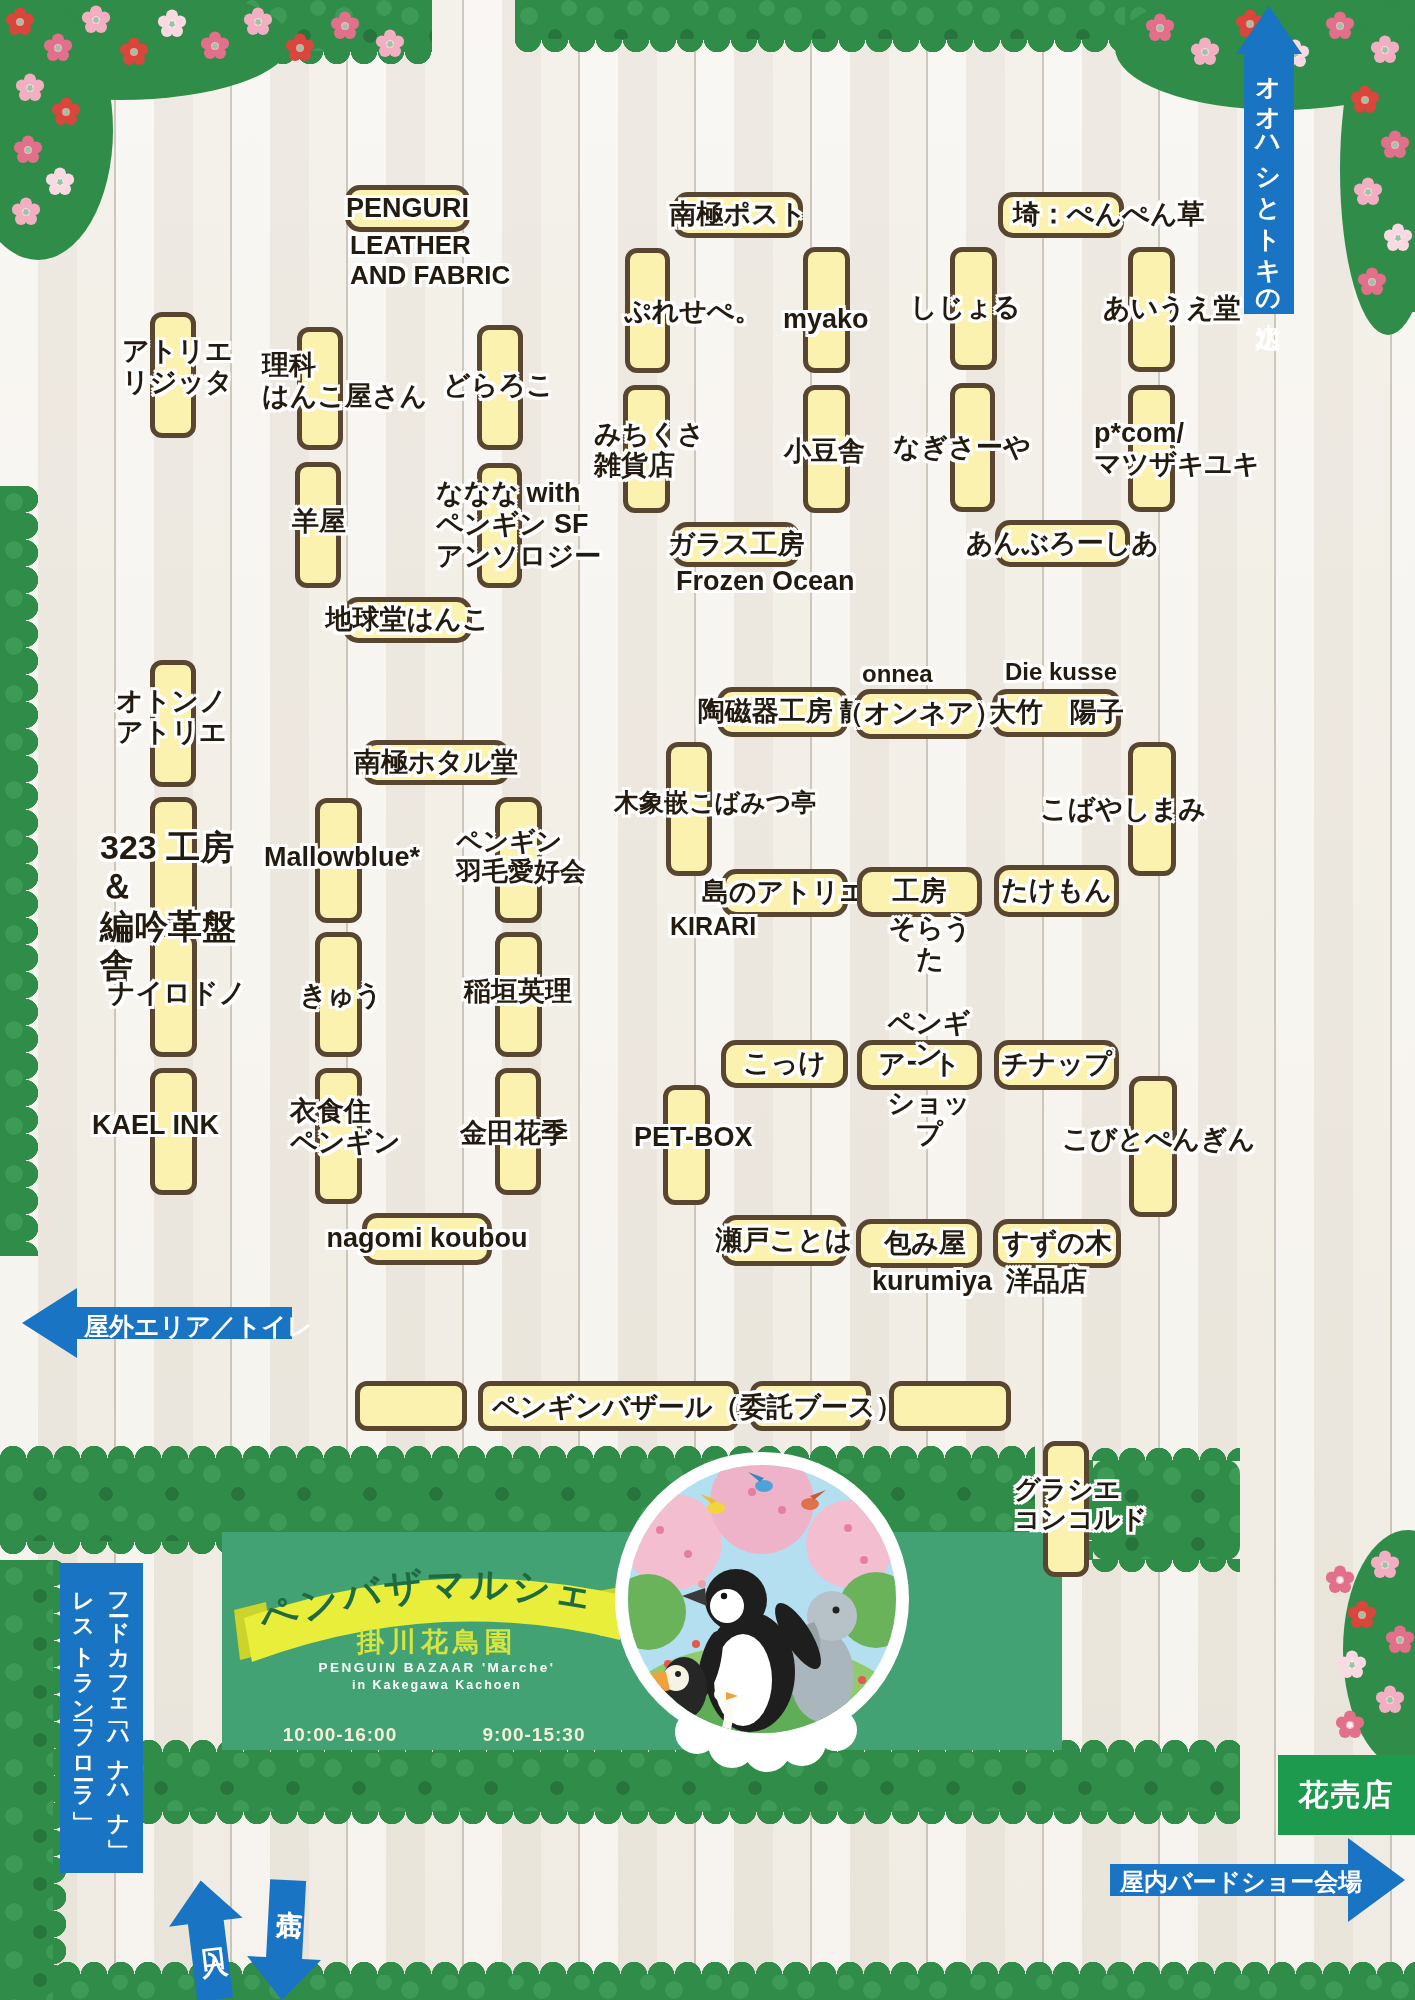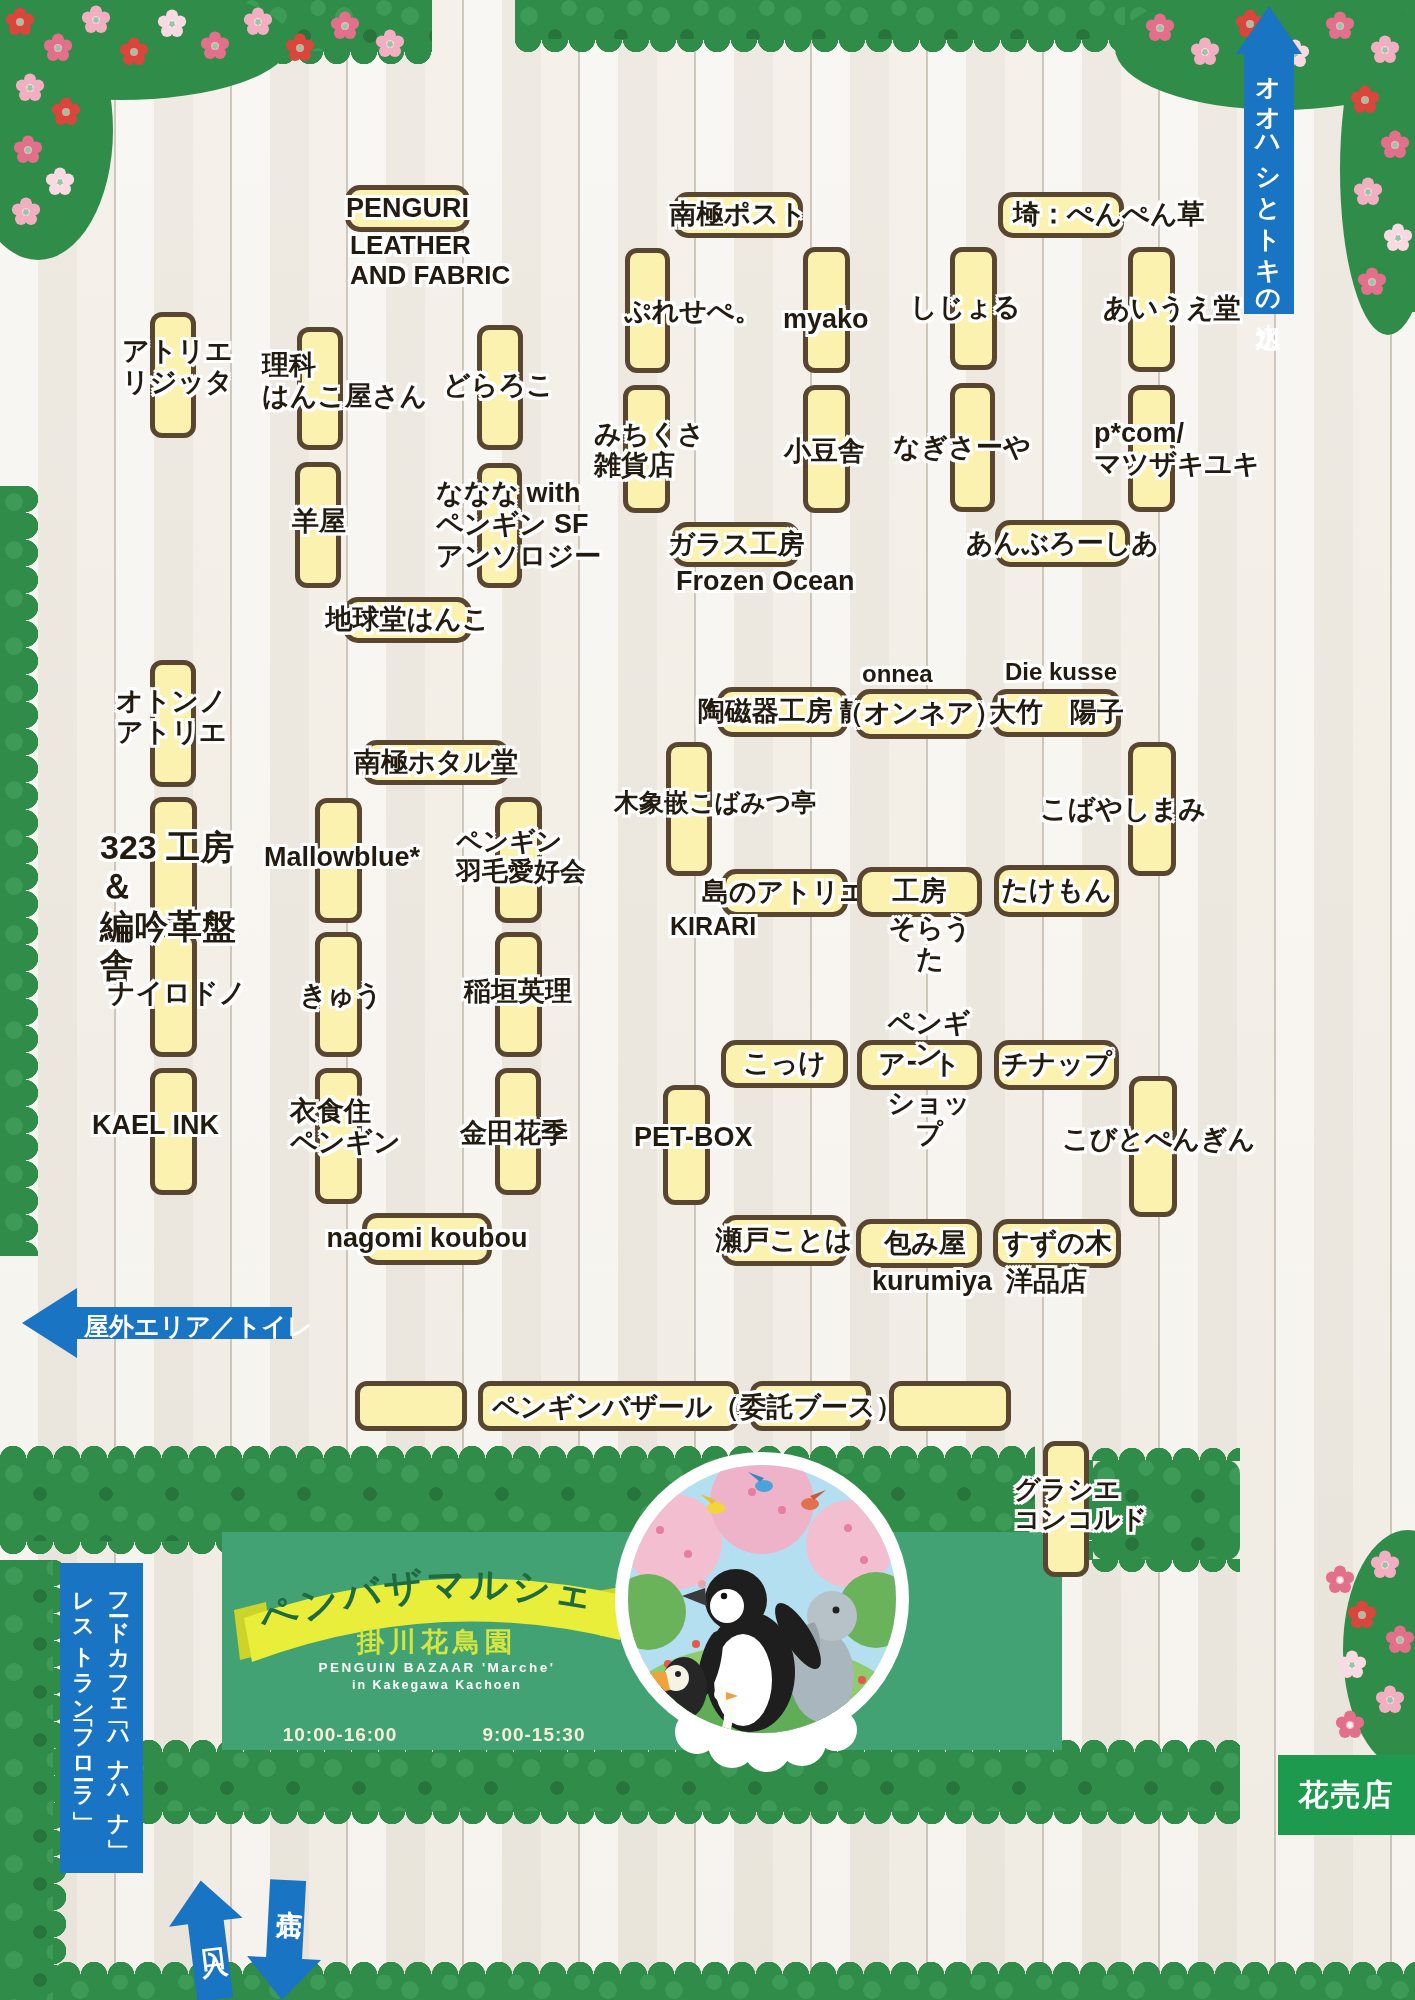--- a/index.html
+++ b/index.html
@@ -357,20 +357,26 @@
     <span>オオハシとトキの水辺</span>
   </div>
 
   <div class="arrow-wrap" style="left:22px;top:1288px;">
     <svg width="270" height="70" viewBox="0 0 270 70">
         <polygon points="0,35 55,0 55,19 270,19 270,51 55,51 55,70" fill="#1a74c4"></polygon>
       </svg>
     <div class="arrow-text" style="left:62px;top:22px;">屋外エリア／トイレ</div>
   </div>
 
+  <div class="arrow-wrap" style="left:1110px;top:1838px;">
+    <svg width="295" height="84" viewBox="0 0 295 84">
+        <polygon points="0,26 238,26 238,0 295,42 238,84 238,58 0,58" fill="#1a74c4"></polygon>
+      </svg>
+    <div class="arrow-text" style="left:10px;top:28px;font-size:24px;">屋内バードショー会場</div>
+  </div>
 
   <div id="restaurant-sign">
     <div class="vcol">レストラン「フローラ」</div>
     <div class="vcol">フードカフェ「ハナハナ」</div>
   </div>
 
   <div class="arrow-wrap" style="left:171px;top:1880px;transform:rotate(-7deg);">
     <svg width="74" height="120" viewBox="0 0 74 120">
         <polygon points="37,0 0,42 19,42 19,120 55,120 55,42 74,42" fill="#1a74c4"></polygon>
       </svg>

